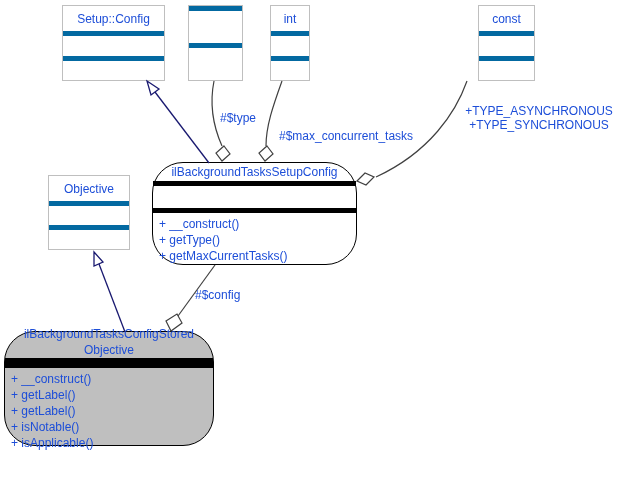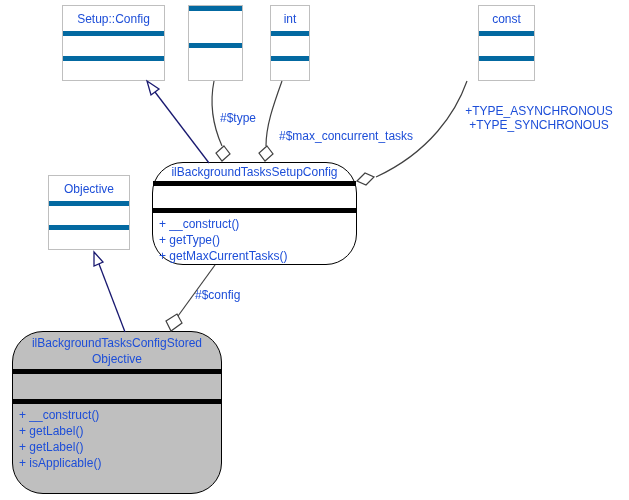--- a/index.html
+++ b/index.html
@@ -69,30 +69,31 @@
   <div class="node dark" style="left:152px; top:162px; width:205px; height:103px;">
     <div class="title" style="height:22px">ilBackgroundTasksSetupConfig</div>
     <div class="cmp" style="height:26px"></div>
     <div class="cmp fill methods">
       <div class="m">+ __construct()</div>
       <div class="m">+ getType()</div>
       <div class="m">+ getMaxCurrentTasks()</div>
     </div>
   </div>
 
-  <div class="node dark current" style="left:12px; top:331px; width:210px; height:163px;justify-content:center;">
+  <div class="node dark current" style="left:4px; top:331px; width:210px; height:115px;justify-content:center;">
     <div class="title multi" style="height:37px">
       <span>ilBackgroundTasksConfigStored</span>
       <span>Objective</span>
     </div>
     <div class="cmp" style="height:25px"></div>
     <div class="cmp fill methods">
       <div class="m">+ __construct()</div>
       <div class="m">+ getLabel()</div>
       <div class="m">+ getLabel()</div>
+      <div class="m">+ isNotable()</div>
       <div class="m">+ isApplicable()</div>
     </div>
   </div>
 
   <svg class="edges" width="629" height="500" viewBox="0 0 629 500">
 
     <path class="agg" d="M214,81 C209,106 214,128 222,146"></path>
     <polygon class="diamond" points="224,146 230,154 222,161 216,153"></polygon>
 
     <path class="agg" d="M282,81 C273,106 266,126 266,146"></path>

